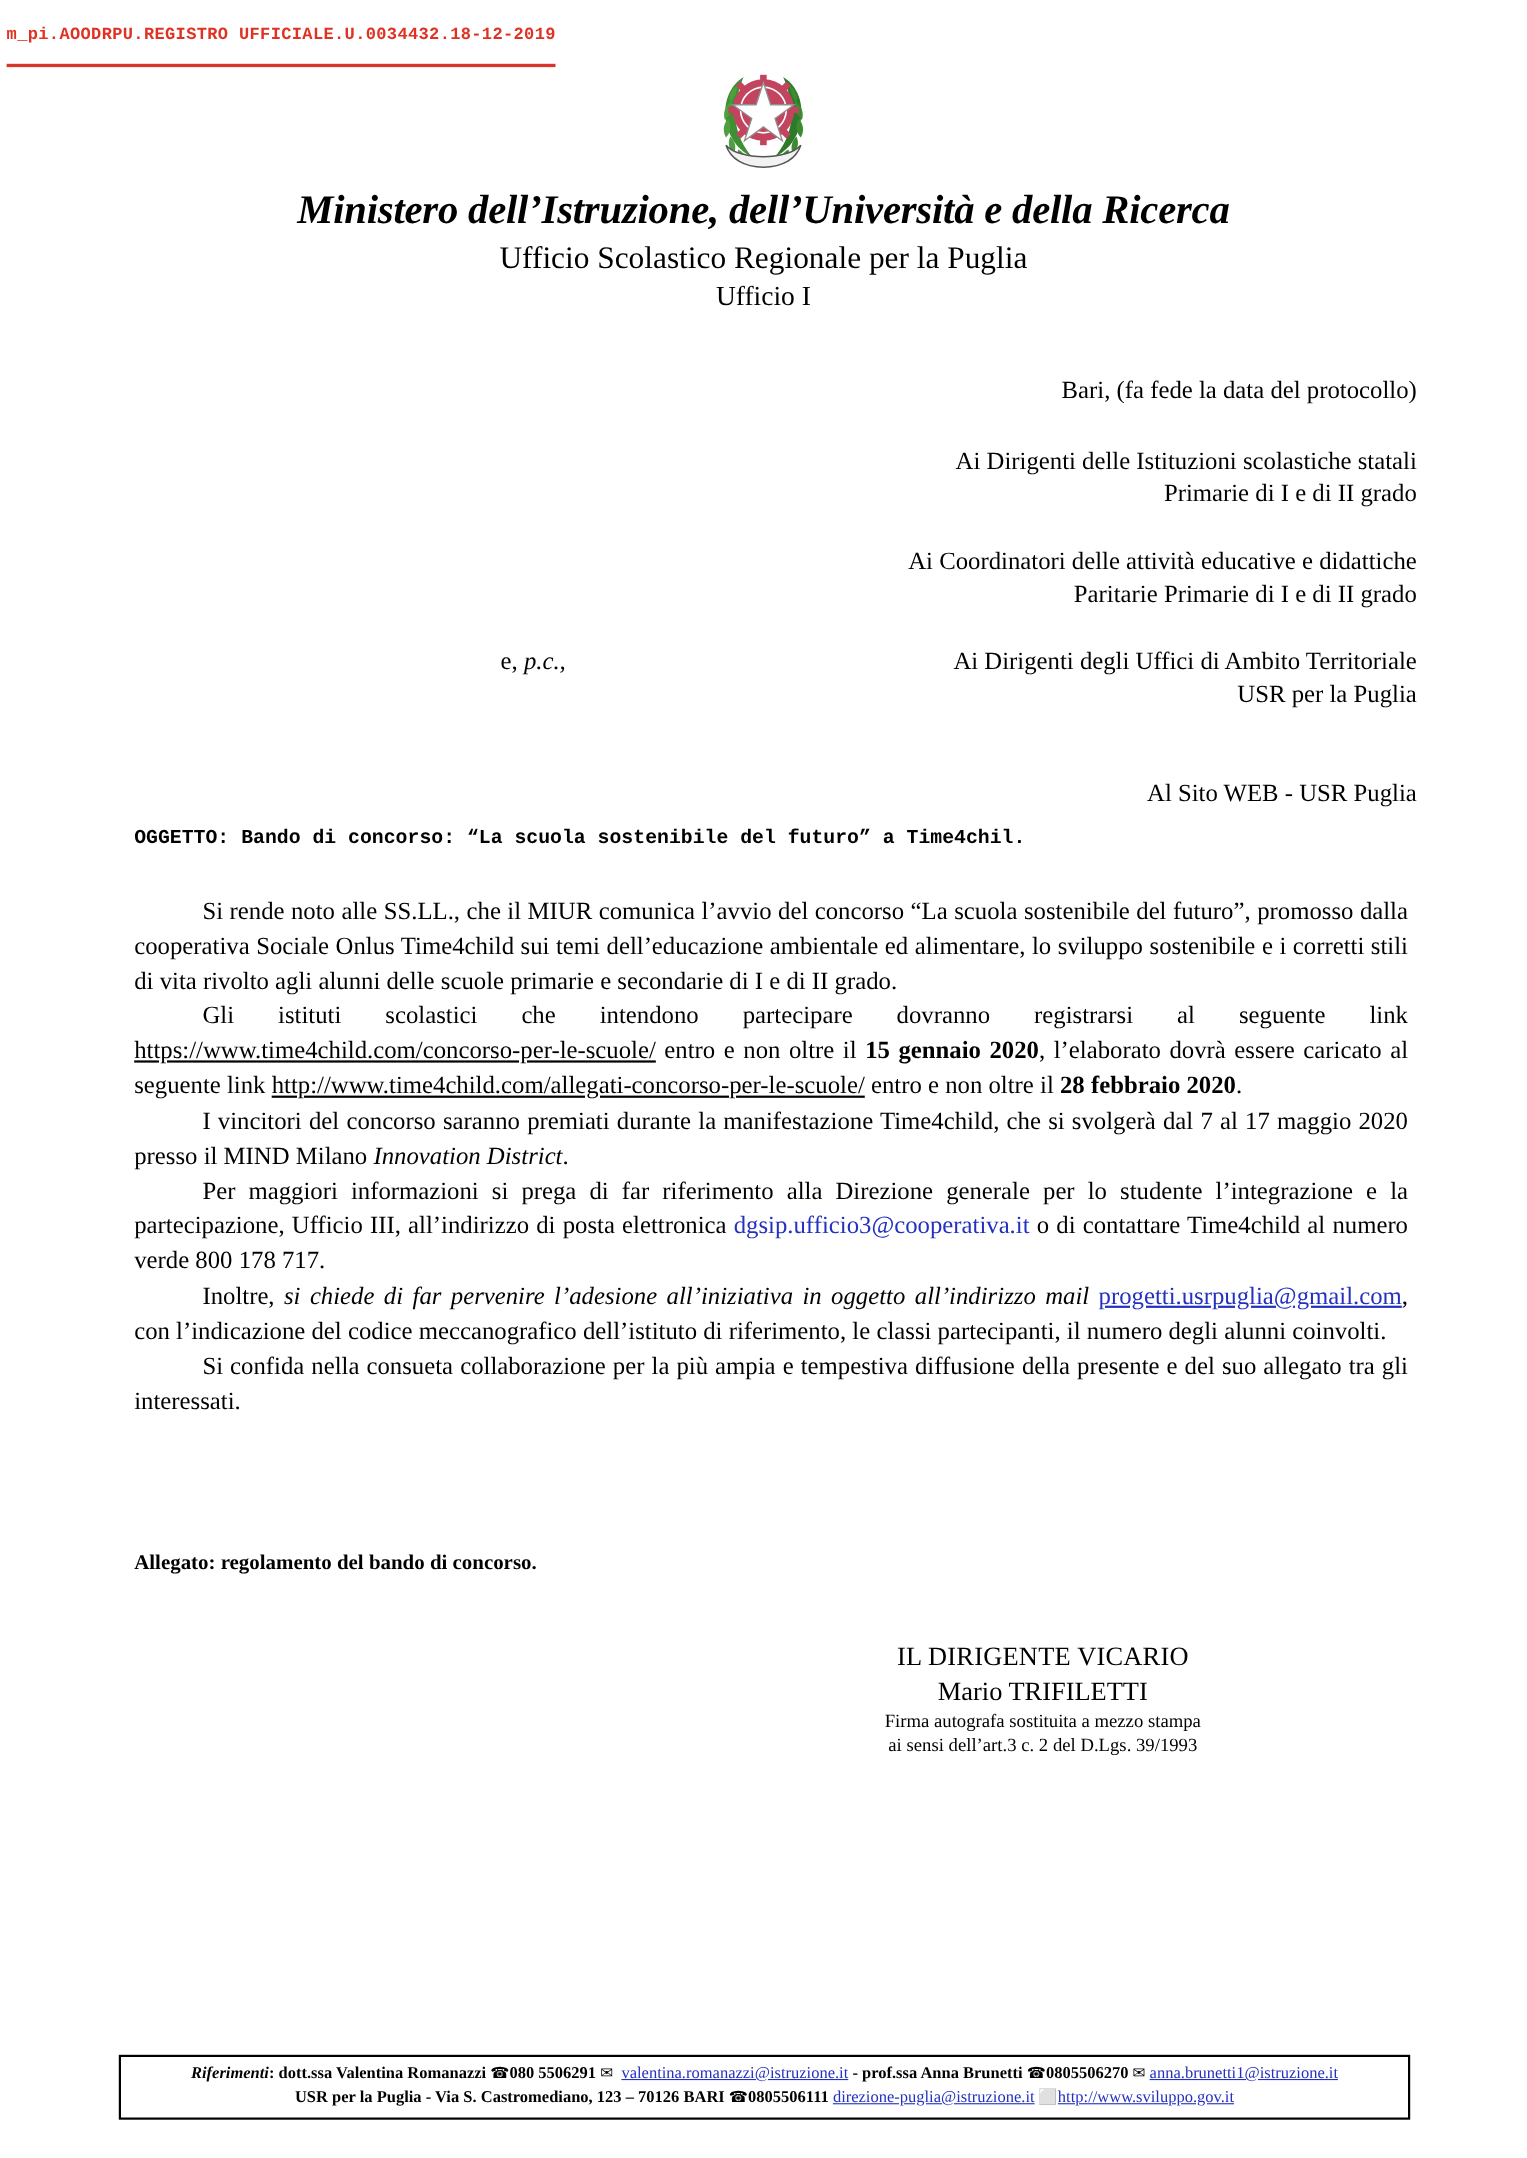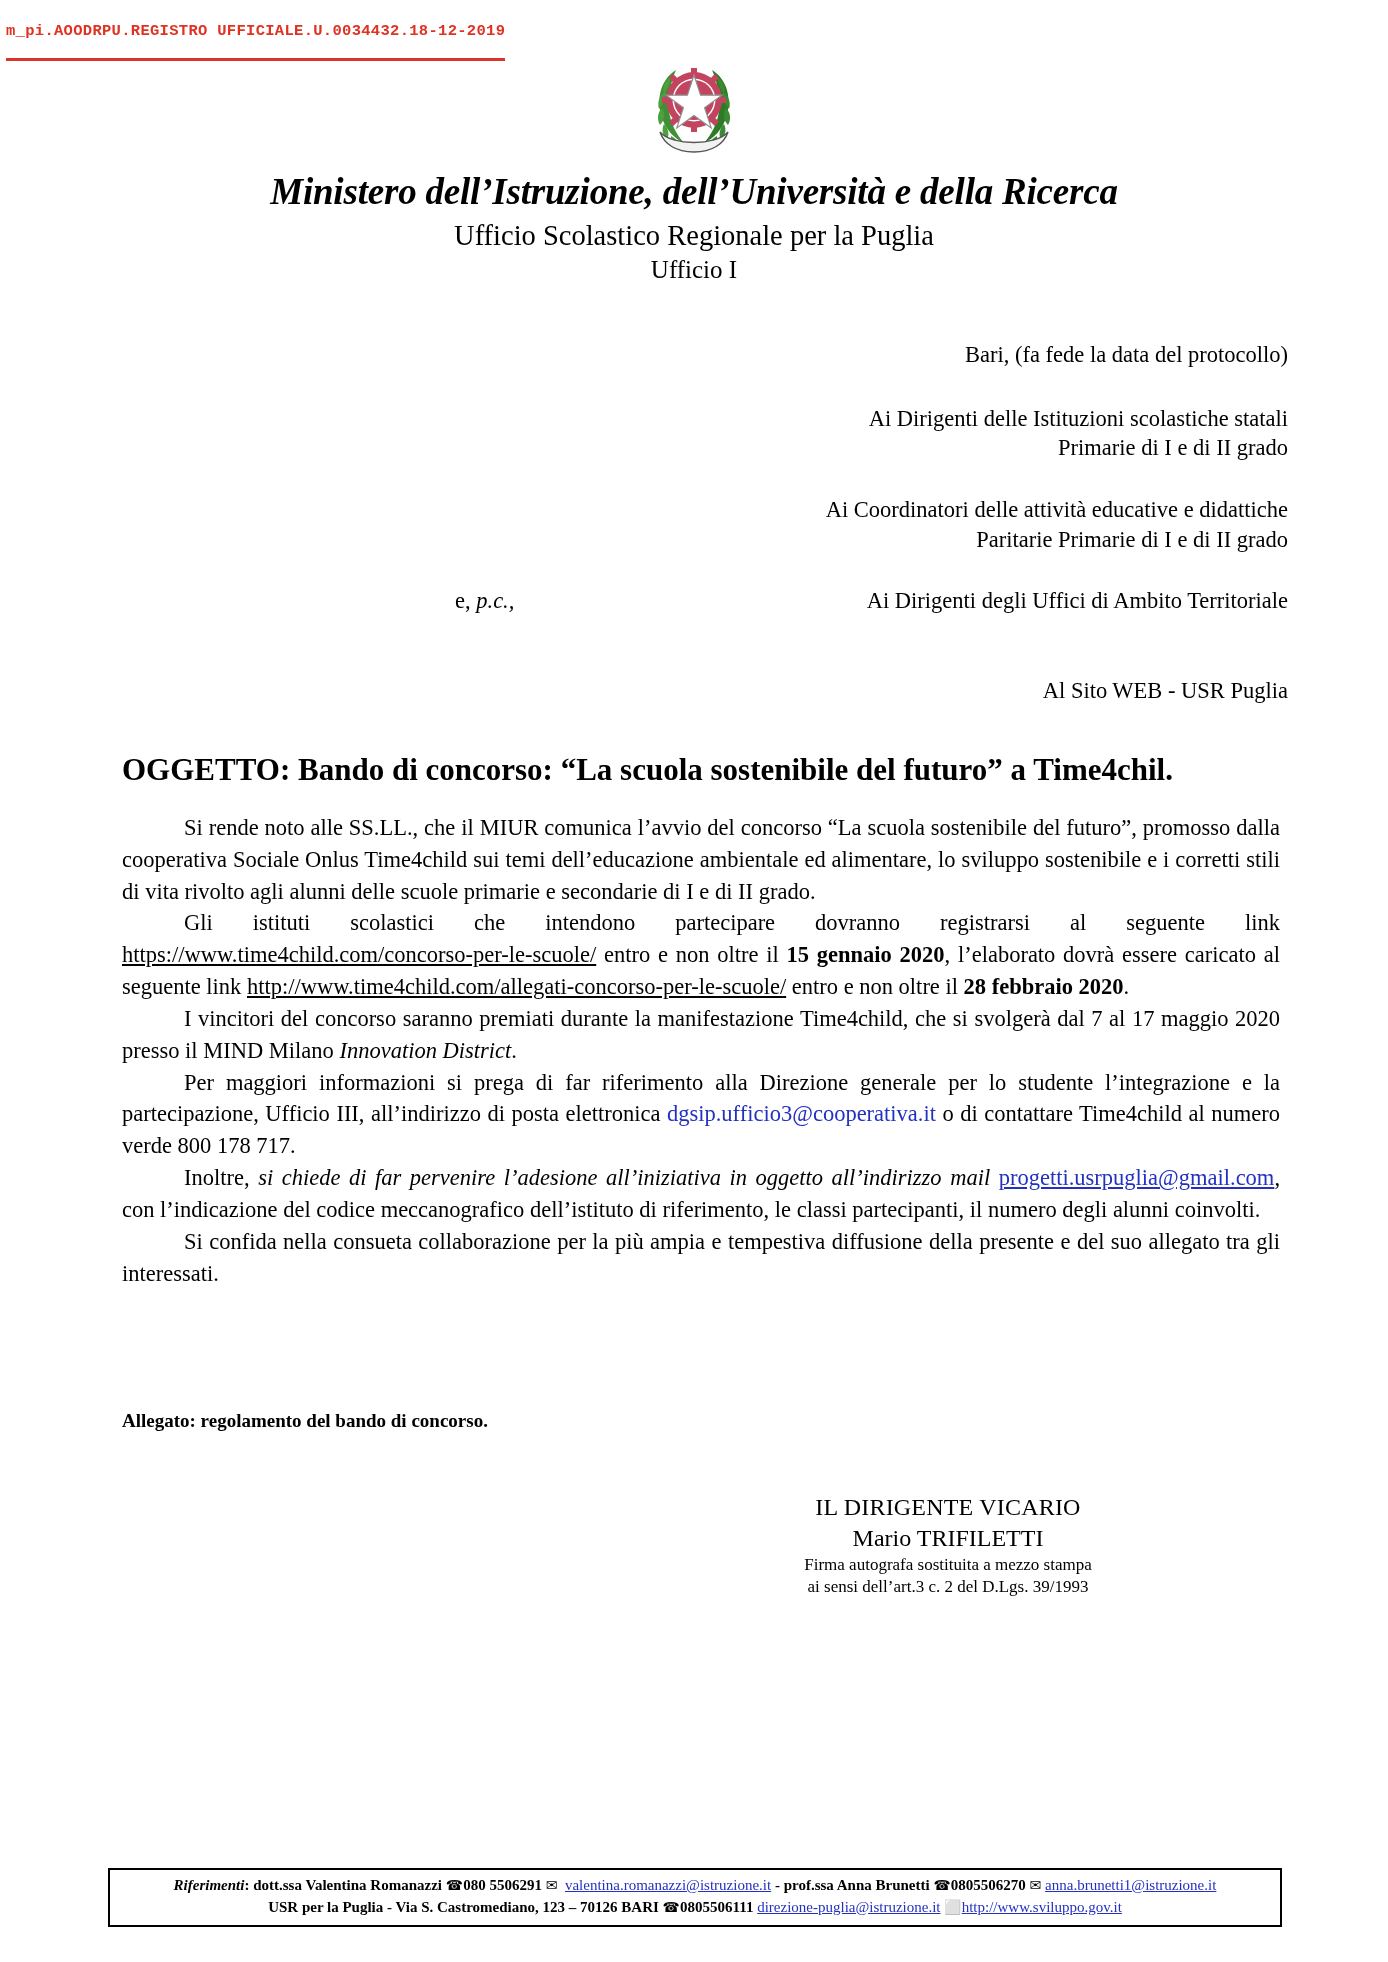--- a/index.html
+++ b/index.html
@@ -109,22 +109,23 @@
   .addr-gap-sm { height: 26px; }
   .addr-gap-md { height: 32px; }
   .addr-gap-lg { height: 34px; }
 
   
   .oggetto {
     position: absolute;
     top: 752px;
     left: 122px;
     width: 1150px;
-    font-size: 31px;
+    font-size: 18px;
     font-weight: bold;
+    font-family: Liberation Mono, monospace;
   }
 
   
   .body-block {
     position: absolute;
     top: 812px;
     left: 122px;
     width: 1158px;
     font-size: 22.5px;
     line-height: 1.415;
@@ -277,20 +278,23 @@
       <span>Ai Coordinatori delle attività educative e didattiche</span>
     </div>
     <div class="addr-row">
       <span>Paritarie Primarie di I e di II grado</span>
     </div>
     <div class="addr-gap-md"></div>
     <div class="addr-row">
       <span class="pc-label"><span>e, </span><i>p.c.,</i></span>
       <span>Ai Dirigenti degli Uffici di Ambito Territoriale</span>
     </div>
+    <div class="addr-row">
+      <span>USR per la Puglia</span>
+    </div>
     <div class="addr-gap-lg"></div>
     <div class="addr-gap-sm"></div>
     <div class="addr-row">
       <span>Al Sito WEB - USR Puglia</span>
     </div>
   </div>
 
   <div class="oggetto">
     <span>OGGETTO:</span><span> Bando di concorso: “La scuola sostenibile del futuro” a Time4chil.</span>
   </div>

